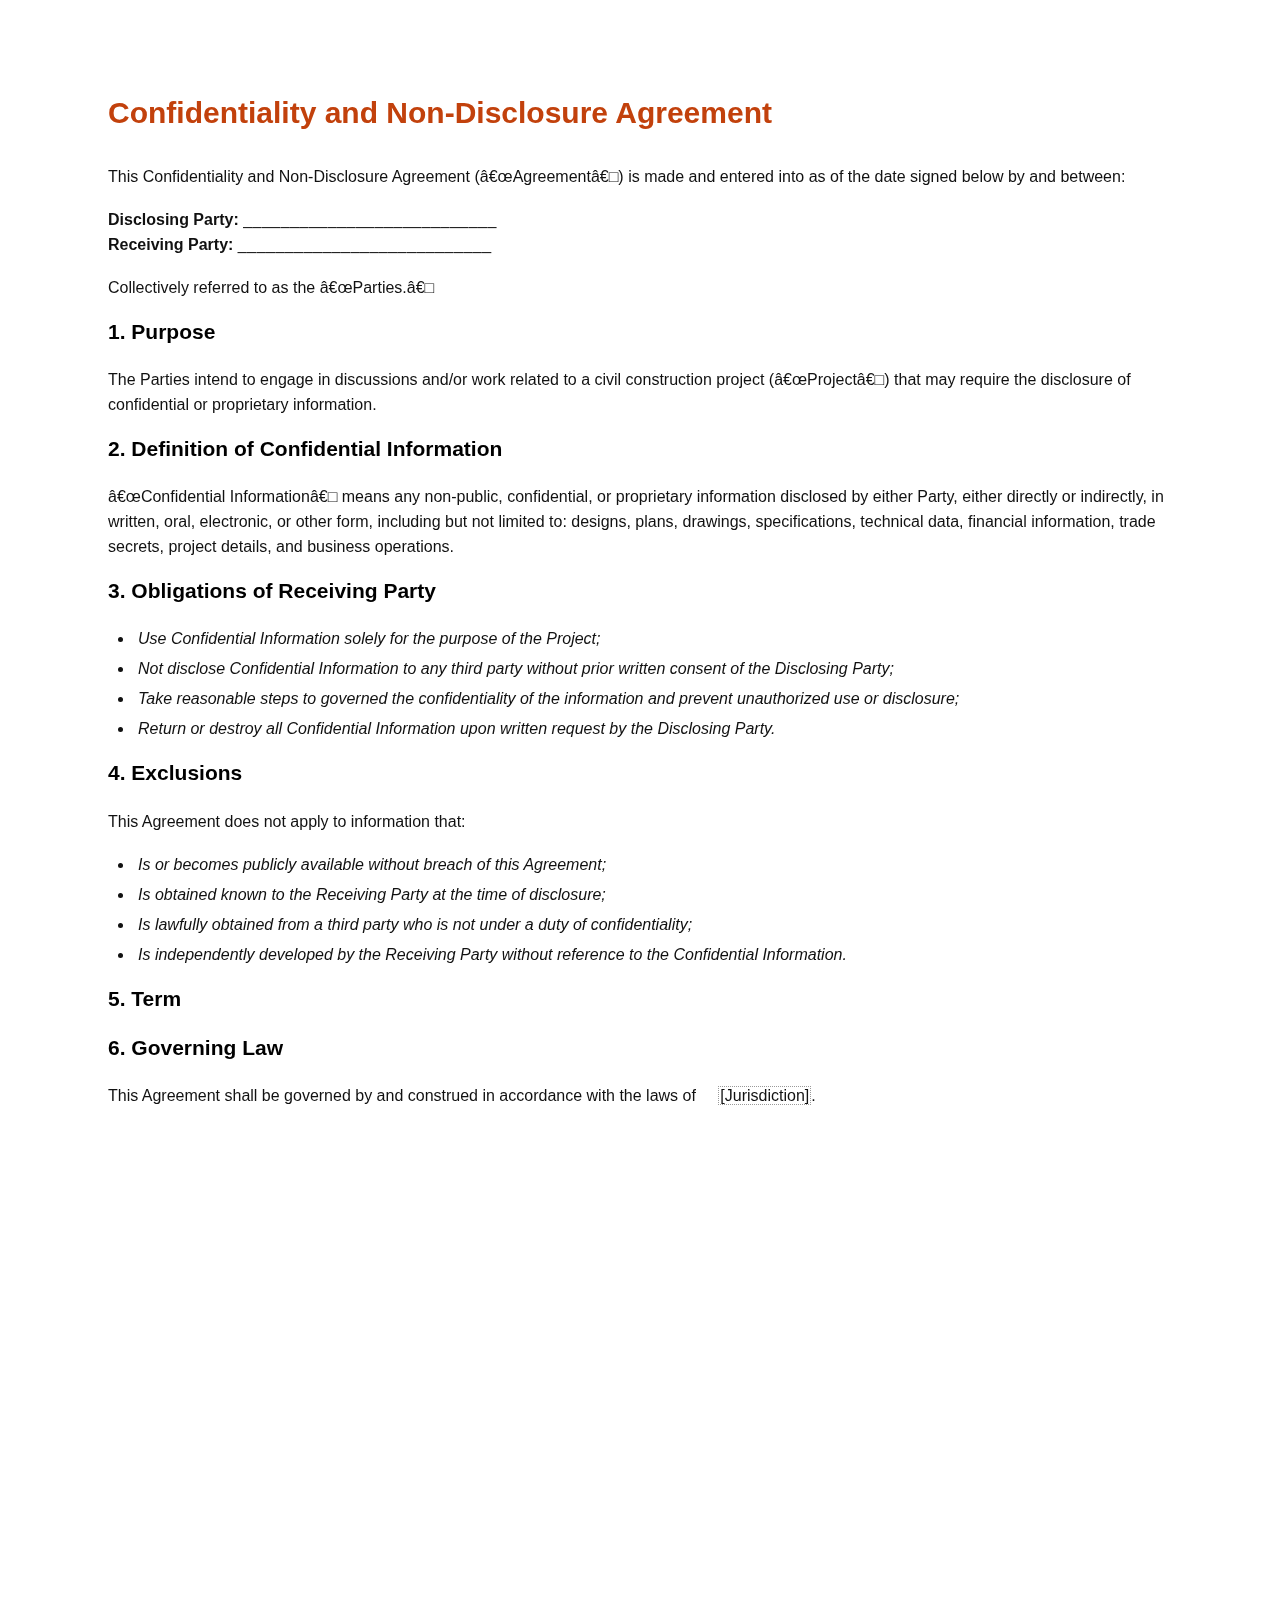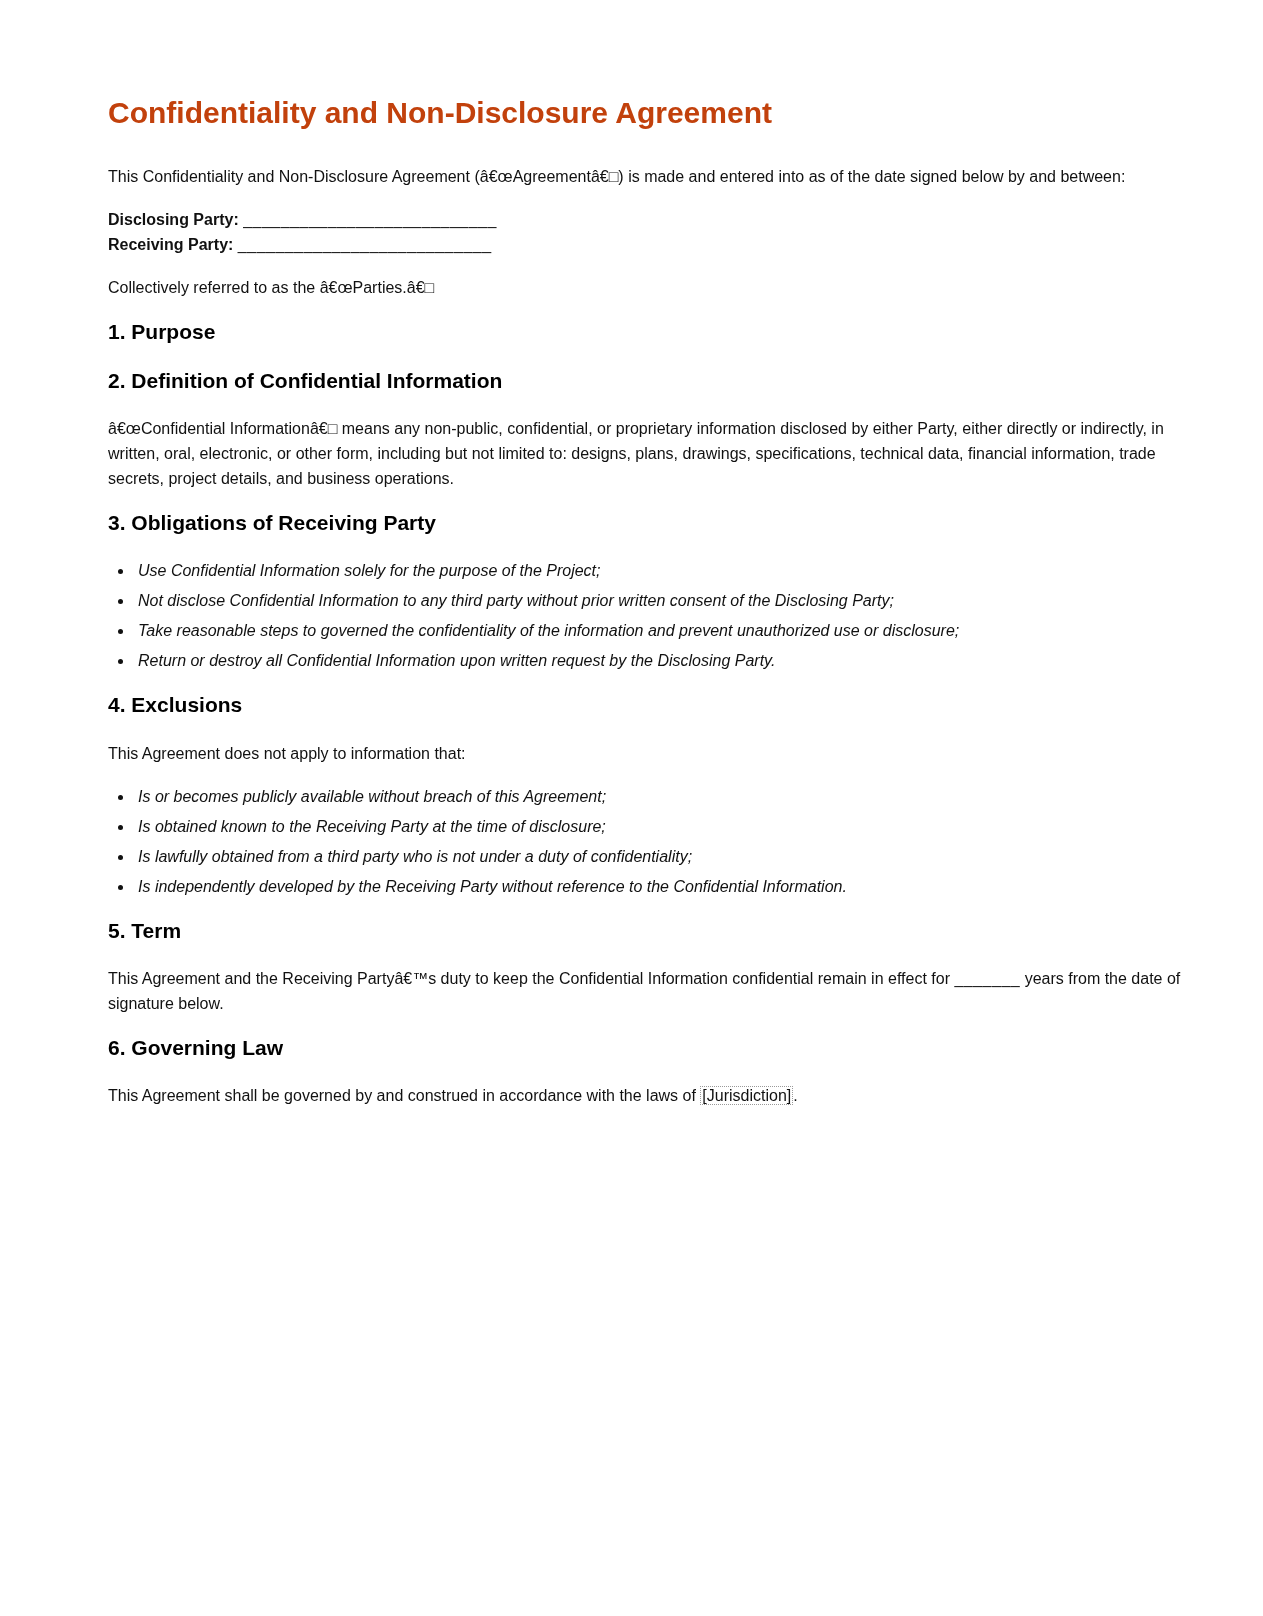--- a/index.html
+++ b/index.html
@@ -57,40 +57,42 @@
     padding-left: 4px;
     font-style: italic;
   }
   .blank-line {
     white-space: nowrap;
     letter-spacing: 0.5px;
   }
   .jurisdiction-field {
     border: 1px dotted #9a9a9a;
     padding: 0 1px;
+    margin-left: 18px;
   }
   .section {
     margin: 0;
   }
 </style>
 </head>
 <body>
 
 <div class="page">
 
   <h1><span>Confidentiality and Non-Disclosure Agreement</span><br></h1>
 
   <p>This Confidentiality and Non-Disclosure Agreement (â€œAgreementâ€□) is made and entered into as of the date signed below by and between:</p>
 
   <p class="parties-block"><span class="bold-label">Disclosing Party:</span> <span class="blank-line">___________________________</span><br><span class="bold-label">Receiving Party:</span> <span class="blank-line">___________________________</span></p>
 
   <p>Collectively referred to as the â€œParties.â€□</p>
 
   <div class="section">
     <h2>1. Purpose</h2>
+    <p>The Parties intend to engage in discussions and/or work related to a civil construction project (â€œProjectâ€□) that may require the disclosure of confidential or proprietary information.</p>
   </div>
 
   <div class="section">
     <h2>2. Definition of Confidential Information</h2>
     <p>â€œConfidential Informationâ€□ means any non-public, confidential, or proprietary information disclosed by either Party, either directly or indirectly, in written, oral, electronic, or other form, including but not limited to: designs, plans, drawings, specifications, technical data, financial information, trade secrets, project details, and business operations.</p>
   </div>
 
   <div class="section">
     <h2>3. Obligations of Receiving Party</h2>
     <ul>
@@ -107,21 +109,20 @@
     <ul>
       <li>Is or becomes publicly available without breach of this Agreement;</li>
       <li>Is obtained known to the Receiving Party at the time of disclosure;</li>
       <li>Is lawfully obtained from a third party who is not under a duty of confidentiality;</li>
       <li>Is independently developed by the Receiving Party without reference to the Confidential Information.</li>
     </ul>
   </div>
 
   <div class="section">
     <h2>5. Term</h2>
-    <p><span>This Agreement and the Receiving Partyâ€™s duty to keep the Confidential Information confidential remain in effect for</span> <span class="blank-line">_______</span> <span>years from the date of signature below.</span></p>
   </div>
 
   <div class="section">
     <h2>6. Governing Law</h2>
     <p><span>This Agreement shall be governed by and construed in accordance with the laws of</span> <span class="jurisdiction-field">[Jurisdiction]</span><span>.</span></p>
   </div>
 
 </div>
 
 </body></html>

